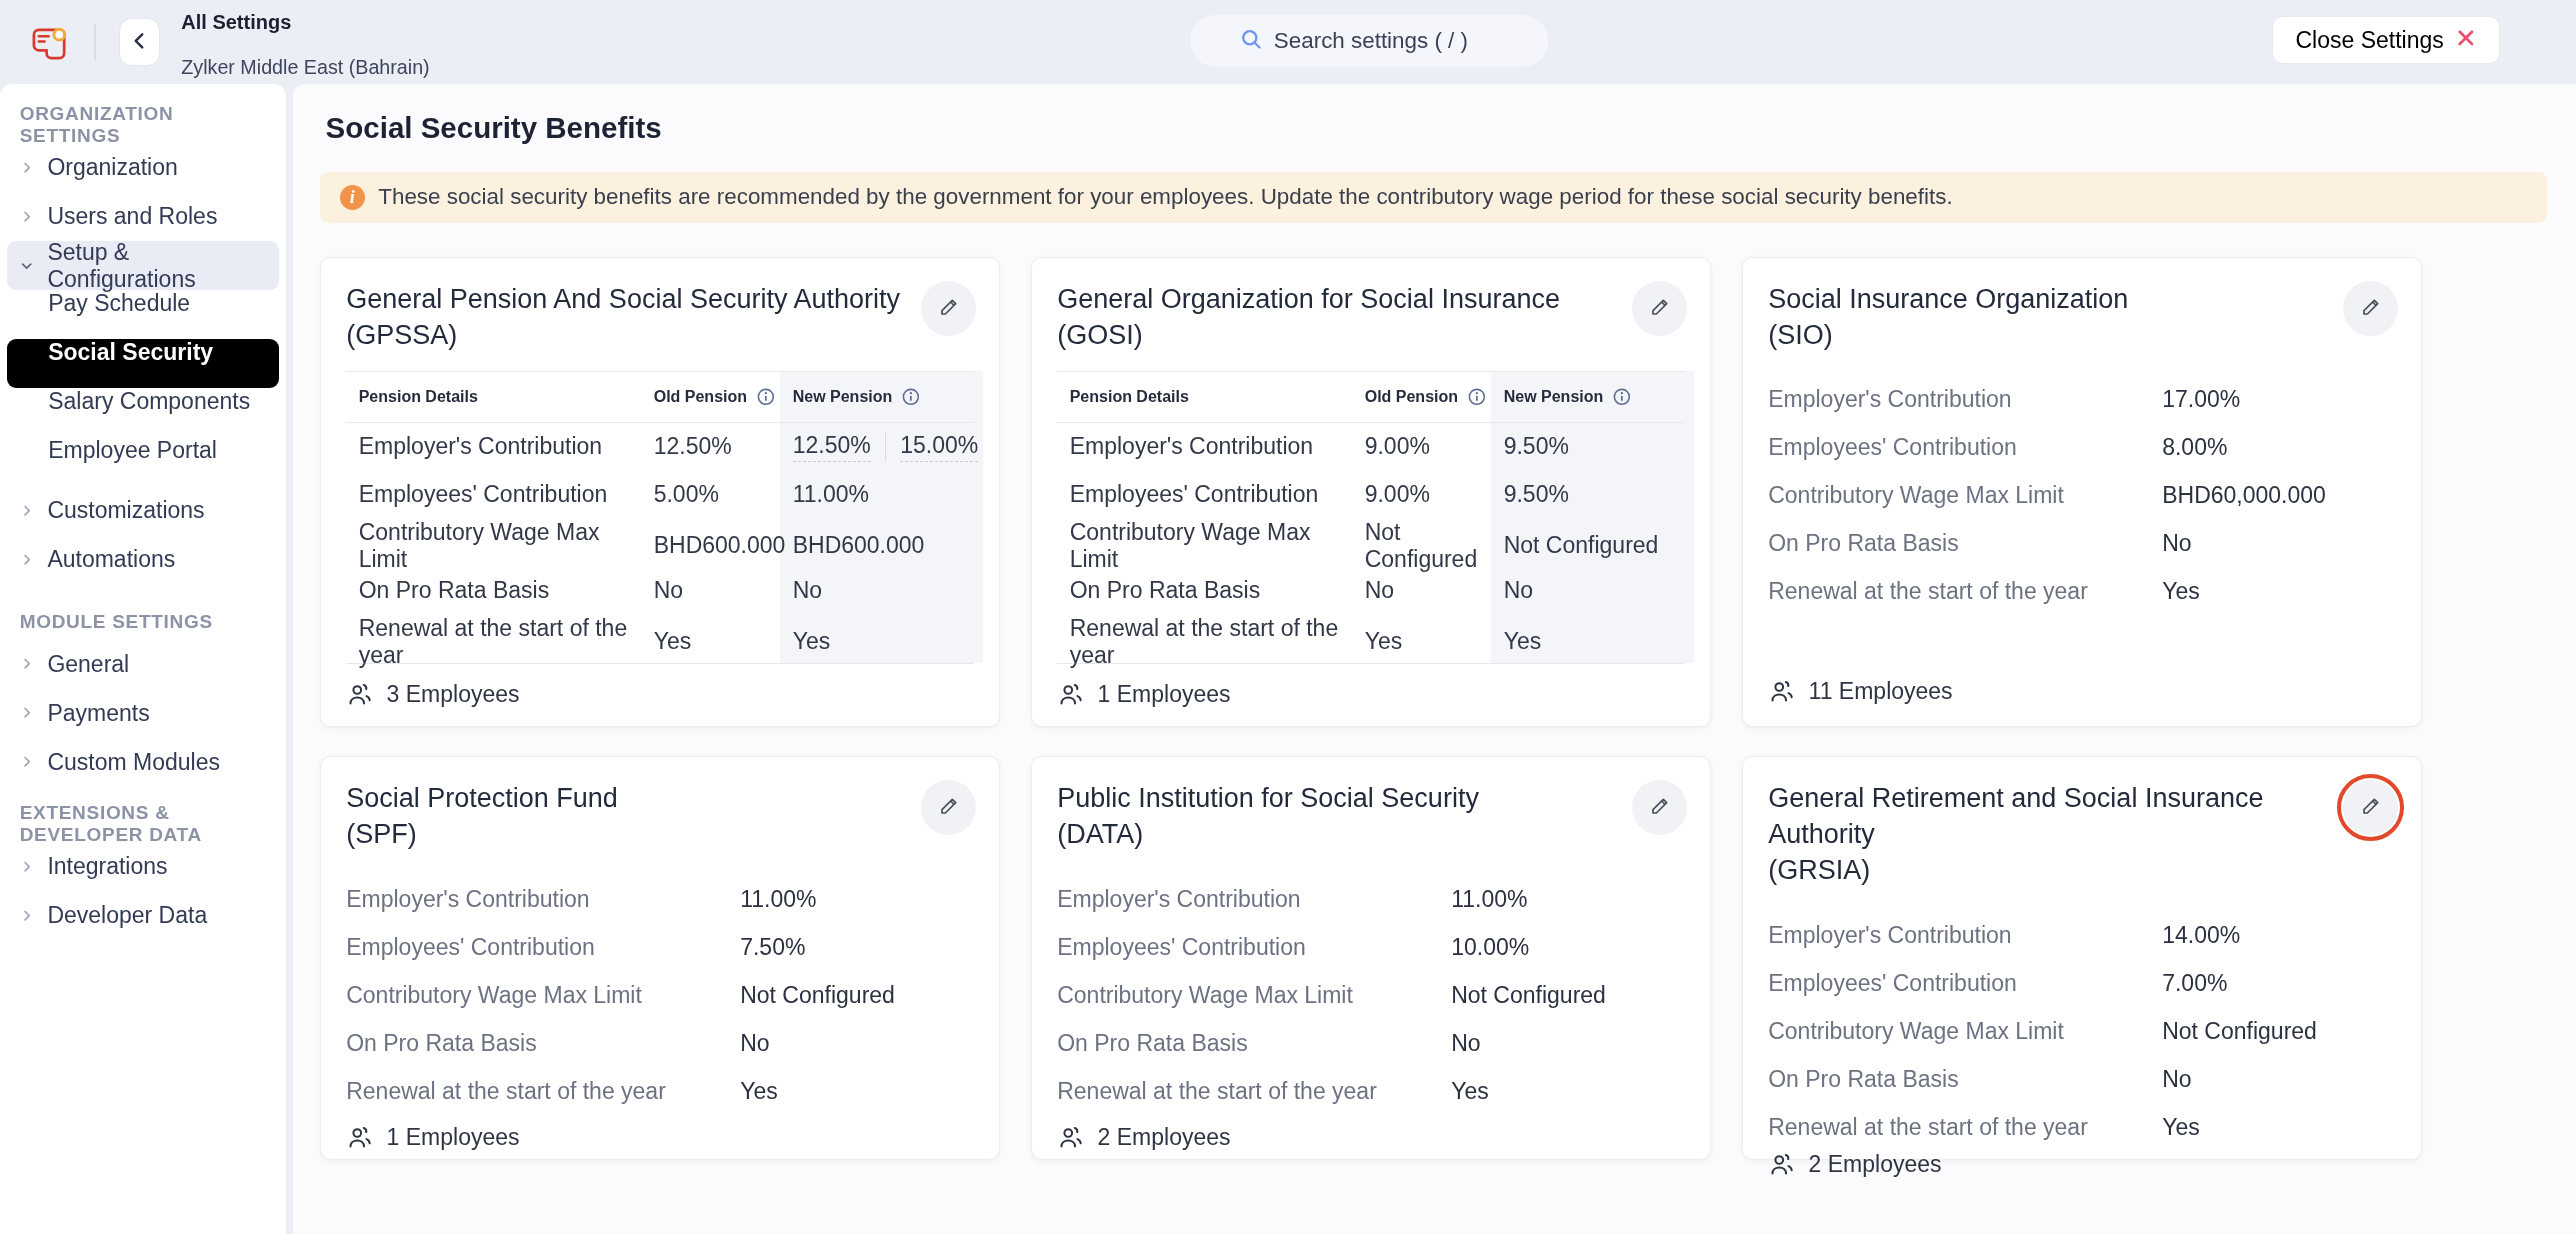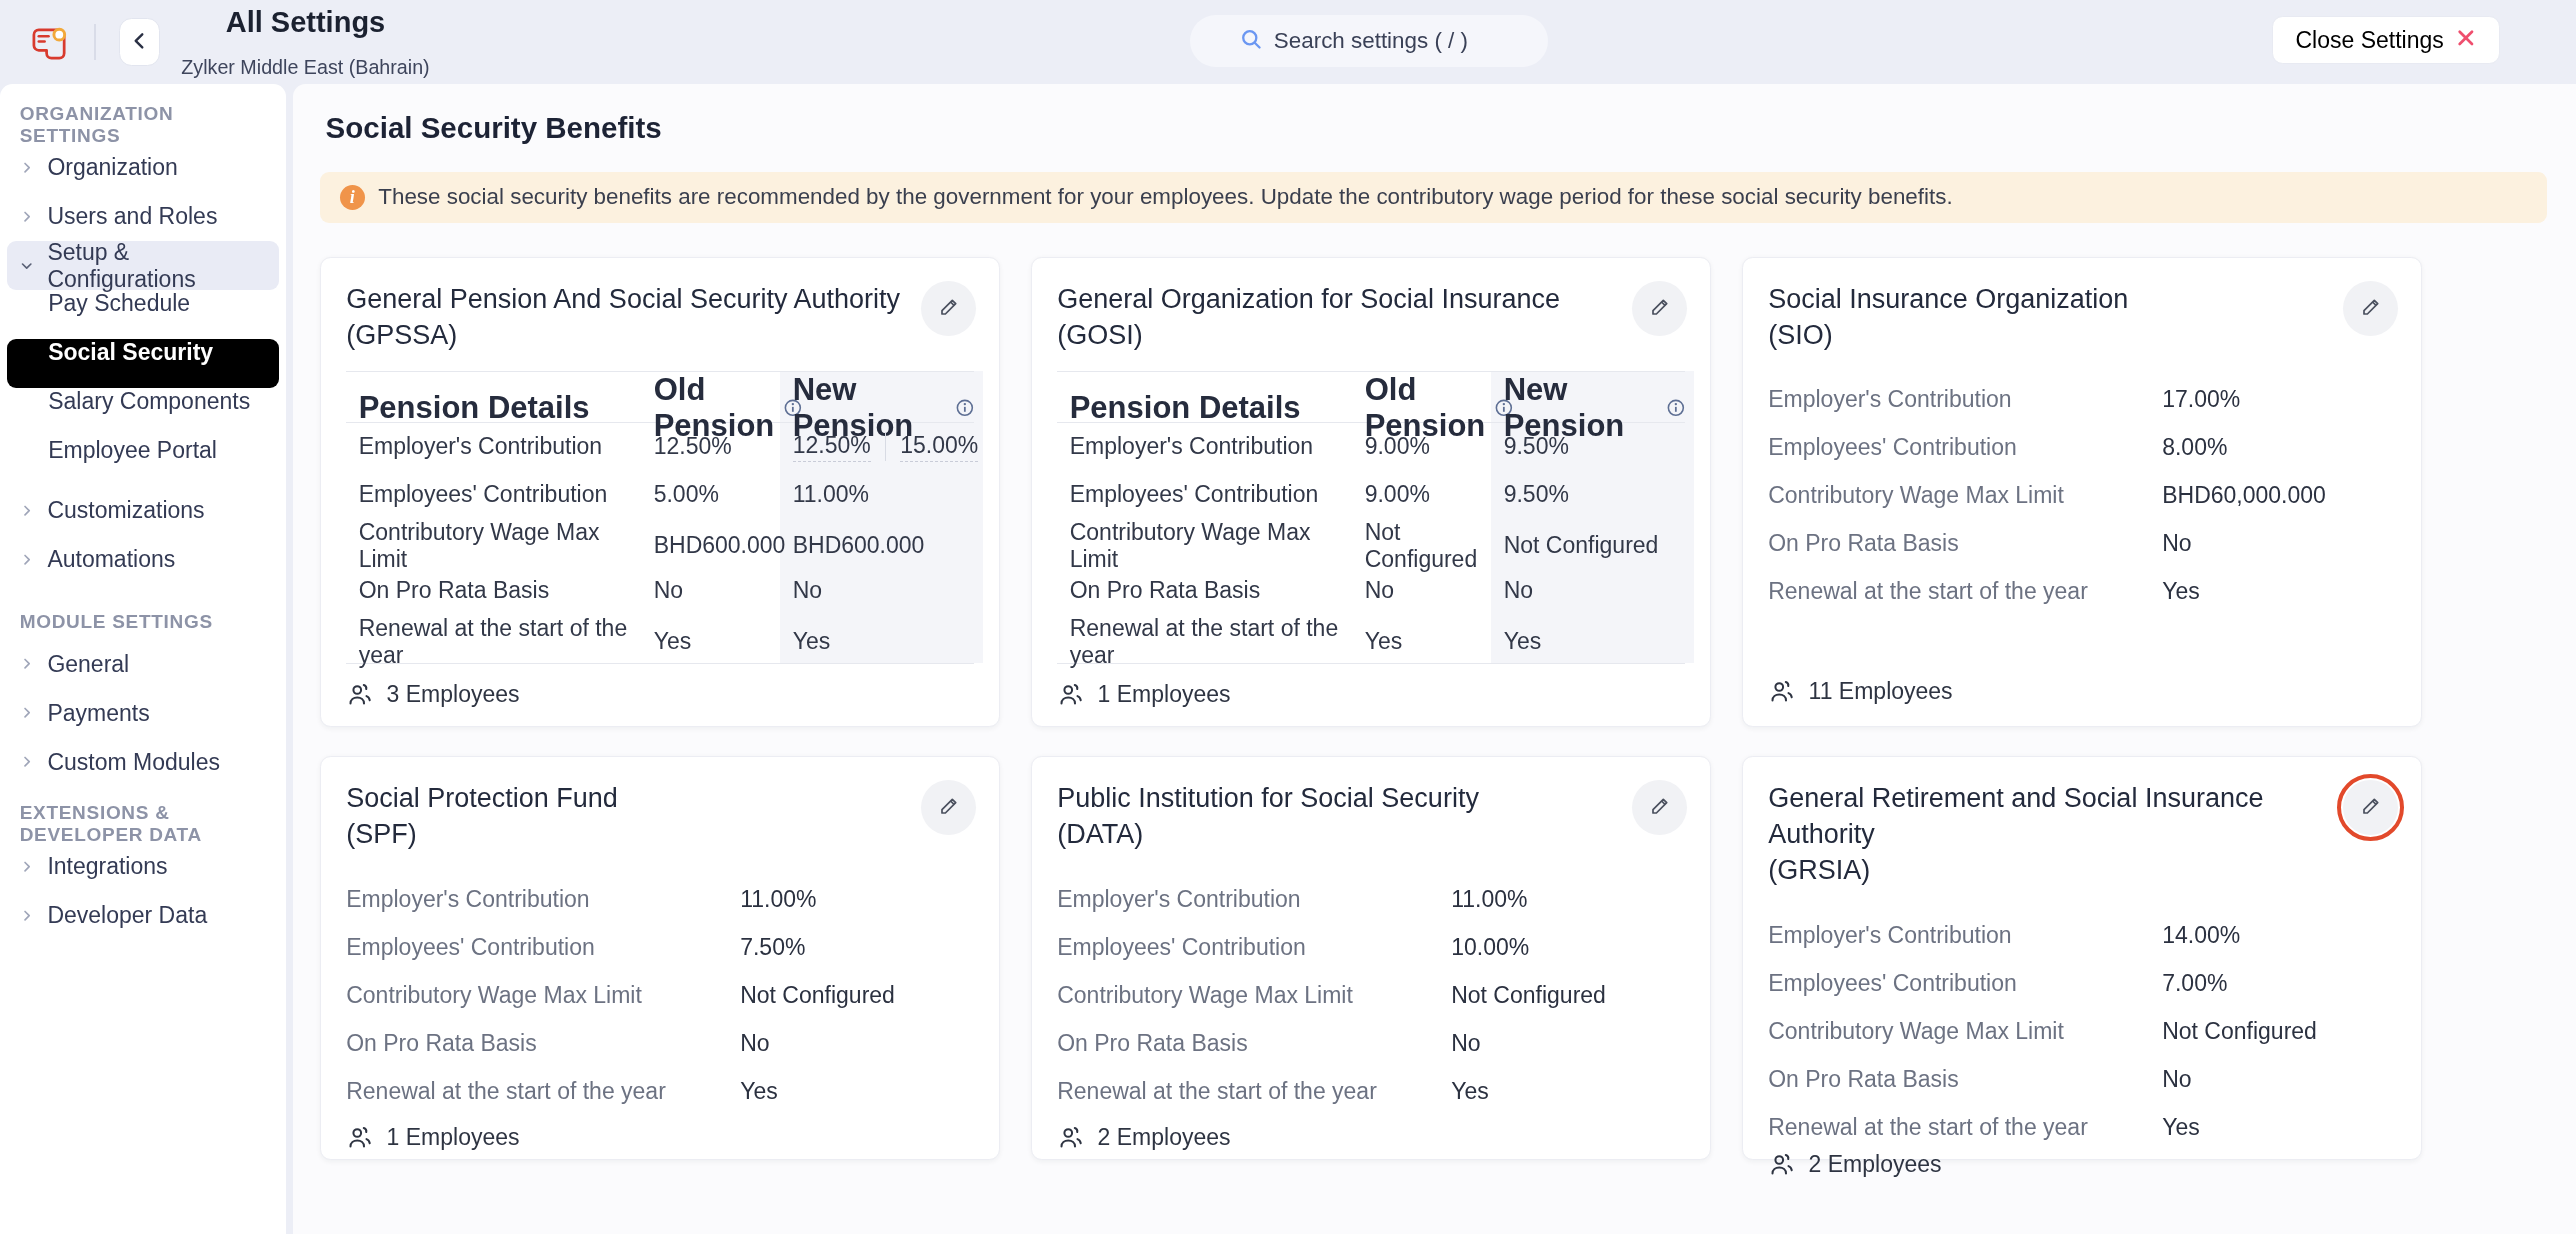--- a/index.html
+++ b/index.html
@@ -16,21 +16,21 @@
     padding: 0 0 0 30px; position: relative;
   }
   .logo { width: 41px; height: 41px; display: flex; align-items: center; justify-content: center; }
   .top-divider { width: 1.8px; height: 36px; background: #D9DCE8; margin: 0 23px; }
   .back-btn {
     width: 41px; height: 48px; background: #fff; border: 0.9px solid #E2E5EF;
     border-radius: 12.5px; display: flex; align-items: center; justify-content: center;
     cursor: pointer;
   }
   .titles { margin-left: 21.5px; }
-  .app-title { font-size: 29px; font-weight: 700; color: #1B2130; line-height: 32px; text-align: center; }
+  .app-title { font-size: 20px; font-weight: 700; color: #1B2130; line-height: 32px; }
   .app-subtitle { font-size: 19.7px; color: #3E455C; margin-top: 18px; }
   .search-pill {
     position: absolute; left: 1190px; top: 15px; width: 358px; height: 52px;
     background: #F5F6FB; border-radius: 26px; display: flex; align-items: center;
     justify-content: center; gap: 10.7px; cursor: text;
   }
   .search-pill input {
     border: none; outline: none; background: transparent; font-size: 22.4px;
     color: #3A4157; width: 224px; font-family: inherit;
   }
@@ -108,21 +108,21 @@
 
   
   .ptable { margin-top: 18px; position: relative; }
   .shade { position: absolute; left: 434px; right: -9px; top: 0; bottom: 0; background: #F4F5F9; }
   .thead, .trow {
     position: relative; display: grid; grid-template-columns: 295px 139px 1fr;
     align-items: center;
   }
   .thead {
     height: 52px; border-top: 0.9px solid #E6E8EE; border-bottom: 0.9px solid #E6E8EE;
-    font-weight: 700; font-size: 31px; color: #262C3D;
+    font-weight: 700; font-size: 16px; color: #262C3D;
   }
   .trow { height: 48px; font-size: 23px; color: #323848; }
   .tc { padding-left: 12.5px; display: flex; align-items: center; gap: 9px; }
   .info { color: #5E6F94; display: flex; align-items: center; cursor: pointer; }
   .split { gap: 0; }
   .dashed { border-bottom: 1.8px dashed #C9CCD8; padding-bottom: 2.7px; cursor: default; }
   .vdiv { width: 0.9px; height: 29px; background: #D8DBE4; margin: 0 14.3px; }
 
   
   .kv-rows { margin-top: 23px; }

